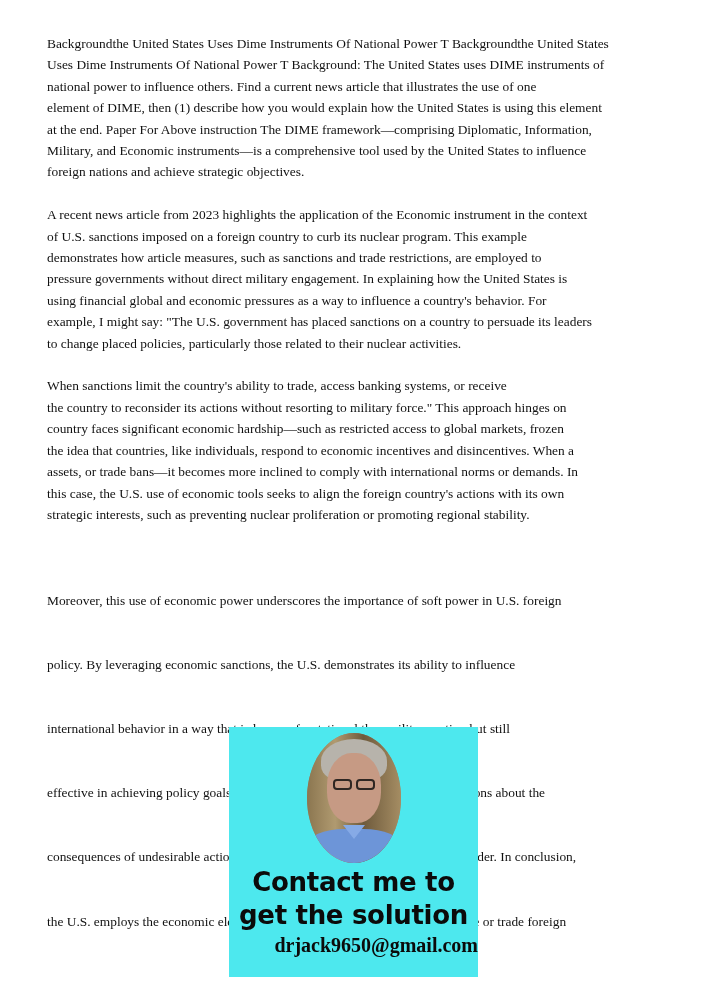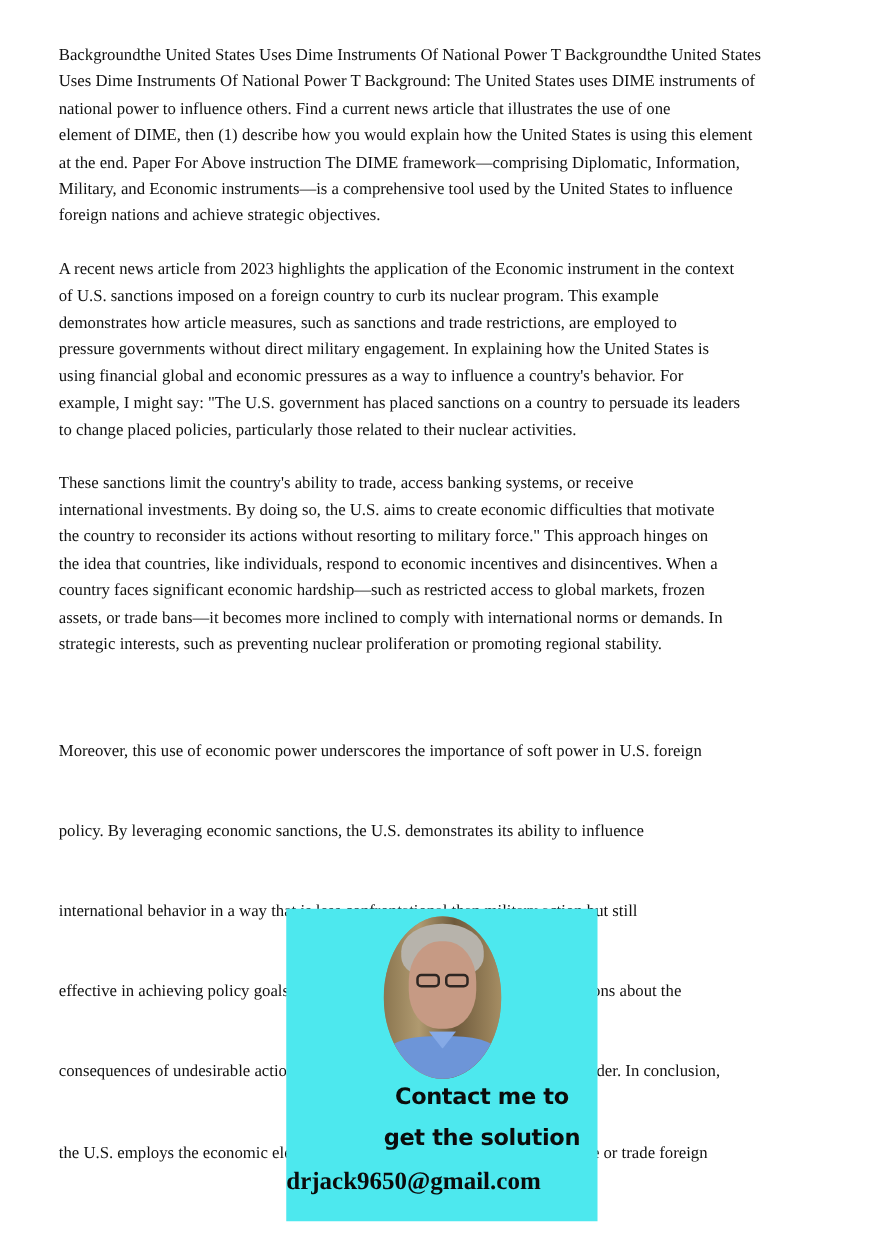--- a/index.html
+++ b/index.html
@@ -79,33 +79,32 @@
       background: #86aae6;
       clip-path: polygon(0 0, 100% 0, 50% 100%);
     }
     .cta {
       position: absolute;
       left: 0;
       width: 249px;
       text-align: center;
       font-family: "DejaVu Sans", "Liberation Sans", sans-serif;
       font-weight: bold;
-      font-size: 18px;
+      font-size: 26px;
       color: #0b0b0b;
       letter-spacing: -0.3px;
-      padding-left: 32px;
     }
     .cta.l1 { top: 140px; }
     .cta.l2 { top: 173px; }
     .email {
       position: absolute;
       left: 0;
       top: 207px;
       width: 249px;
-      text-align: left;
+      text-align: right;
       font-family: "Liberation Serif", "DejaVu Serif", serif;
       font-weight: bold;
       font-size: 20px;
       color: #0b0b0b;
     }
   </style>
 </head>
 <body>
 
 <div class="doc">
@@ -121,26 +120,26 @@
   <p class="para">
     <span class="line">A recent news article from 2023 highlights the application of the Economic instrument in the context</span>
     <span class="line">of U.S. sanctions imposed on a foreign country to curb its nuclear program. This example</span>
     <span class="line">demonstrates how article measures, such as sanctions and trade restrictions, are employed to</span>
     <span class="line">pressure governments without direct military engagement. In explaining how the United States is</span>
     <span class="line">using financial global and economic pressures as a way to influence a country's behavior. For</span>
     <span class="line">example, I might say: "The U.S. government has placed sanctions on a country to persuade its leaders</span>
     <span class="line">to change placed policies, particularly those related to their nuclear activities.</span>
   </p>
   <p class="para">
-    <span class="line">These sanctions limit the country's ability to trade, access banking systems, or receive</span>
-    <span class="line">international investments. By doing so, the U.S. aims to create economic difficulties that motivate</span>
+    <span class="line">When sanctions limit the country's ability to trade, access banking systems, or receive</span>
     <span class="line">the country to reconsider its actions without resorting to military force." This approach hinges on</span>
+    <span class="line">country faces significant economic hardship—such as restricted access to global markets, frozen</span>
     <span class="line">the idea that countries, like individuals, respond to economic incentives and disincentives. When a</span>
-    <span class="line">country faces significant economic hardship—such as restricted access to global markets, frozen</span>
     <span class="line">assets, or trade bans—it becomes more inclined to comply with international norms or demands. In</span>
+    <span class="line">this case, the U.S. use of economic tools seeks to align the foreign country's actions with its own</span>
     <span class="line">strategic interests, such as preventing nuclear proliferation or promoting regional stability.</span>
   </p>
   <p class="para" style="white-space: pre;">
     <span class="line">Moreover, this use of economic power underscores the importance of soft power in U.S. foreign</span>
     <span class="line">policy. By leveraging economic sanctions, the U.S. demonstrates its ability to influence</span>
     <span class="line">international behavior in a way that is less confrontational than military action but still</span>
     <span class="line">effective in achieving policy goals. Sanctions also serve as a signal to other nations about the</span>
     <span class="line">consequences of undesirable actions, reinforcing the rules-based international order. In conclusion,</span>
     <span class="line">the U.S. employs the economic element of DIME as a strategic lever to persuade or trade foreign</span>
     

